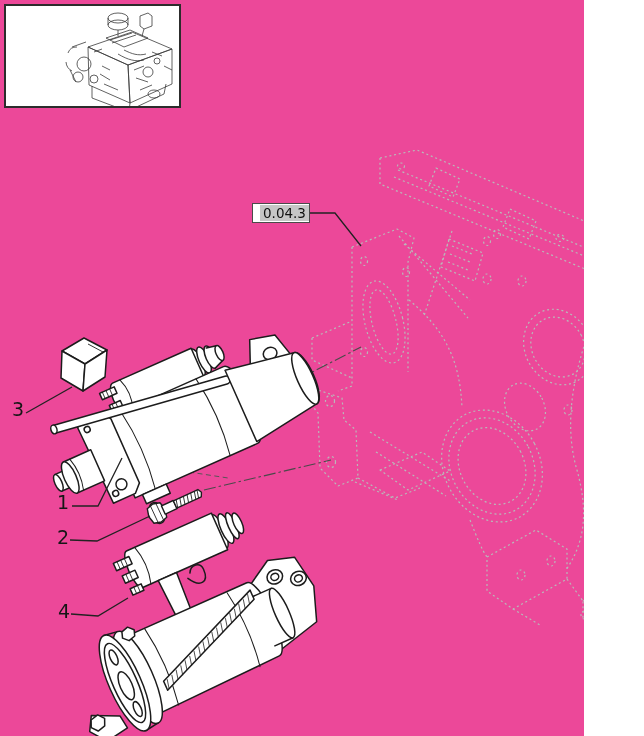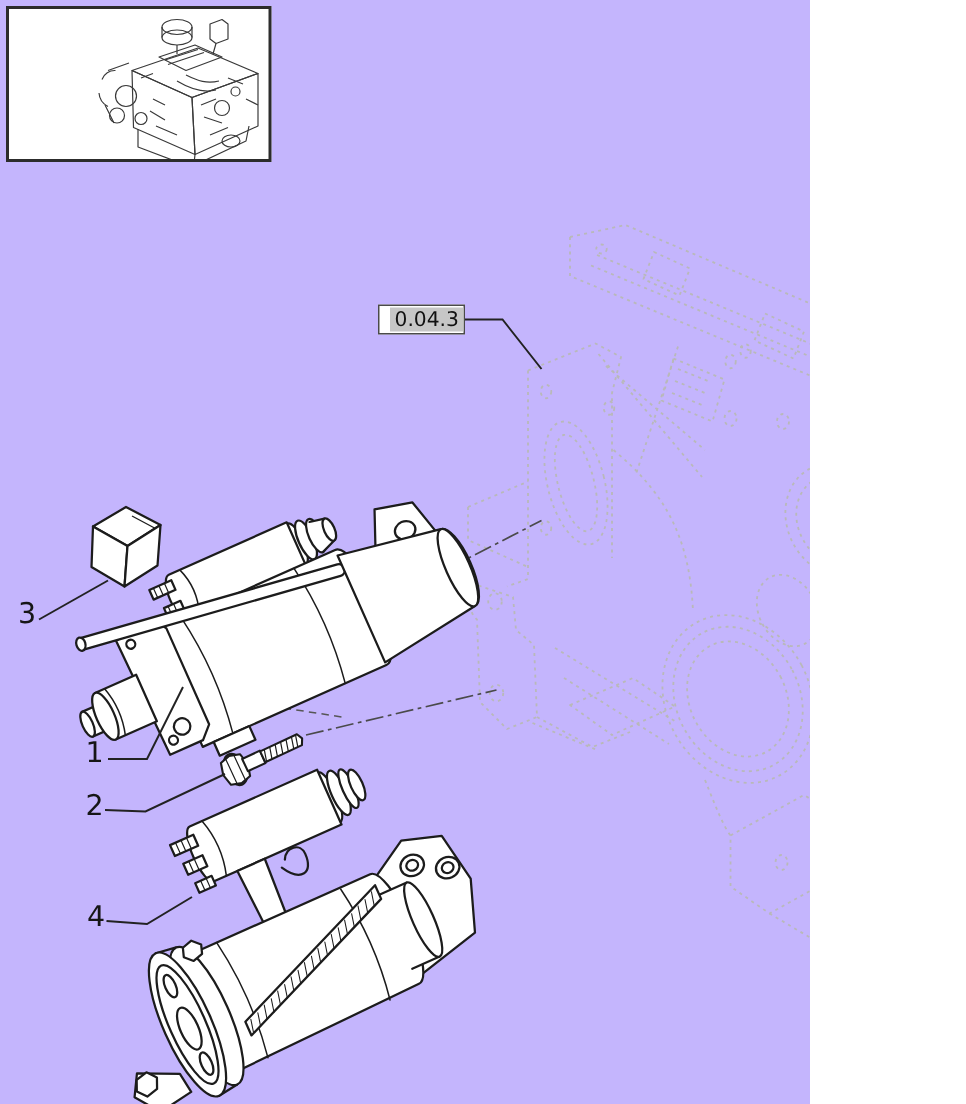--- a/index.html
+++ b/index.html
@@ -1,17 +1,17 @@
 <!DOCTYPE html>
 <html><head>
 <meta charset="utf-8">
 <style>
   html,body{margin:0;padding:0;background:#fff;}
   .canvas{
-    position:relative;width:540px;height:736px;background:#c4b5fd;overflow:hidden;
+    position:relative;width:584px;height:736px;background:#ec4899;overflow:hidden;
     font-family:"DejaVu Sans","Liberation Sans",sans-serif;
   }
   .thumb-box{
     position:absolute;left:4px;top:4px;width:177px;height:104px;
     border:2px solid #2c2c2c;background:#fff;box-sizing:border-box;
   }
   .diagram-svg{position:absolute;left:0;top:0;}
   .callout{
     position:absolute;width:18px;text-align:center;
     font-size:19px;line-height:20px;color:#161616;cursor:pointer;

